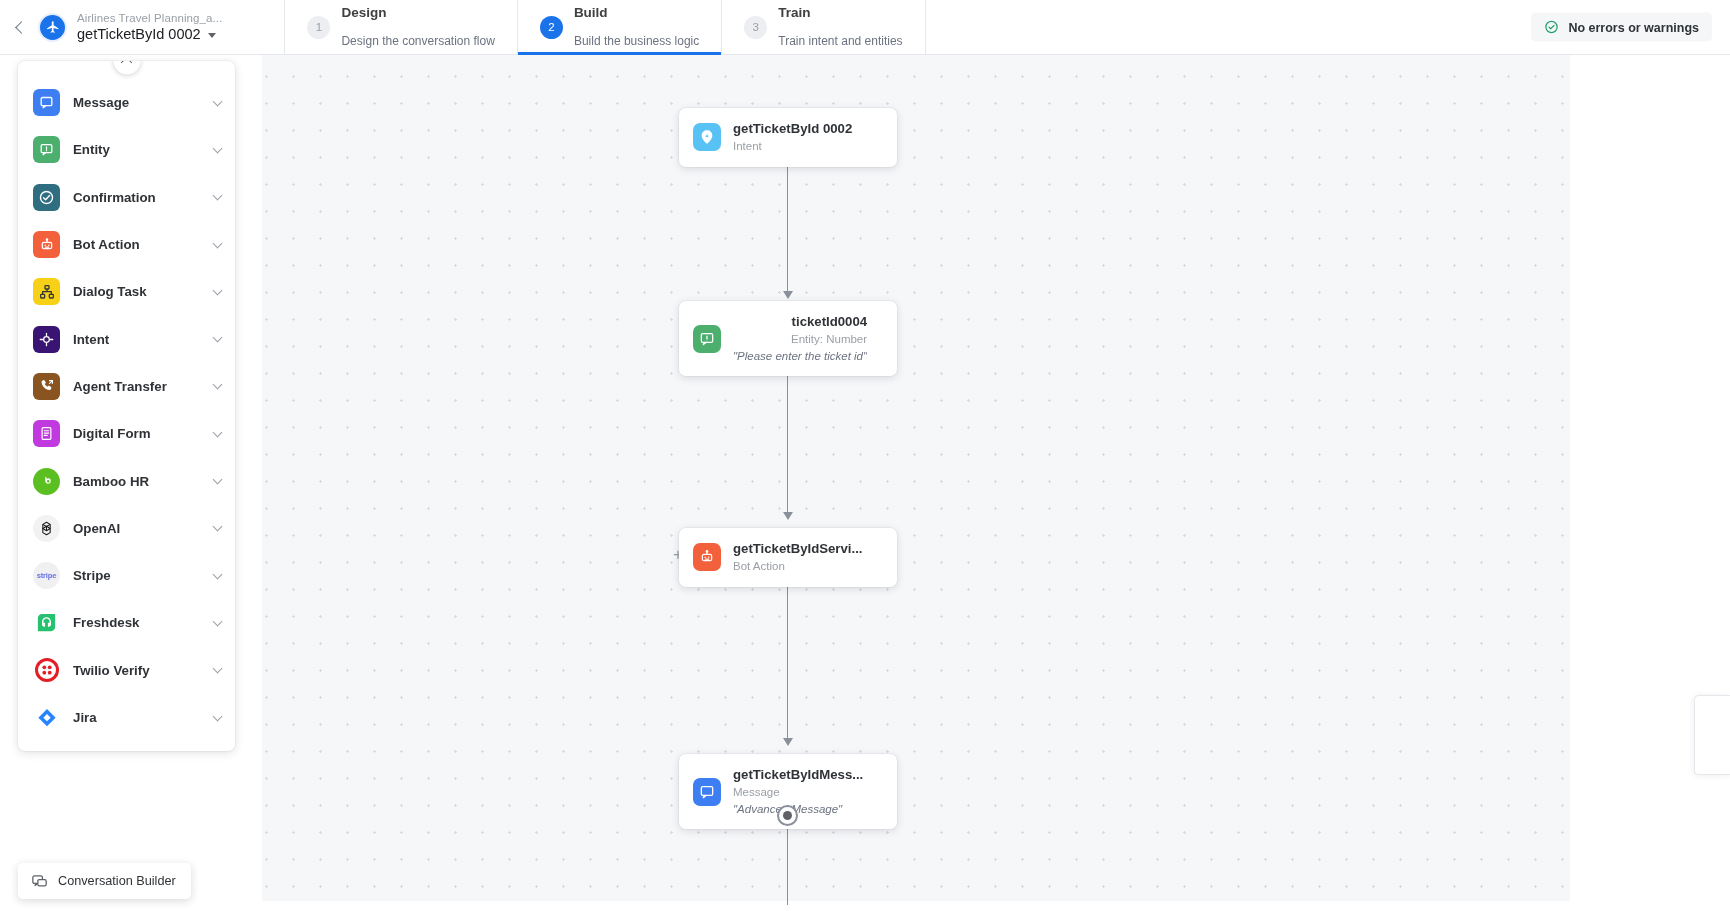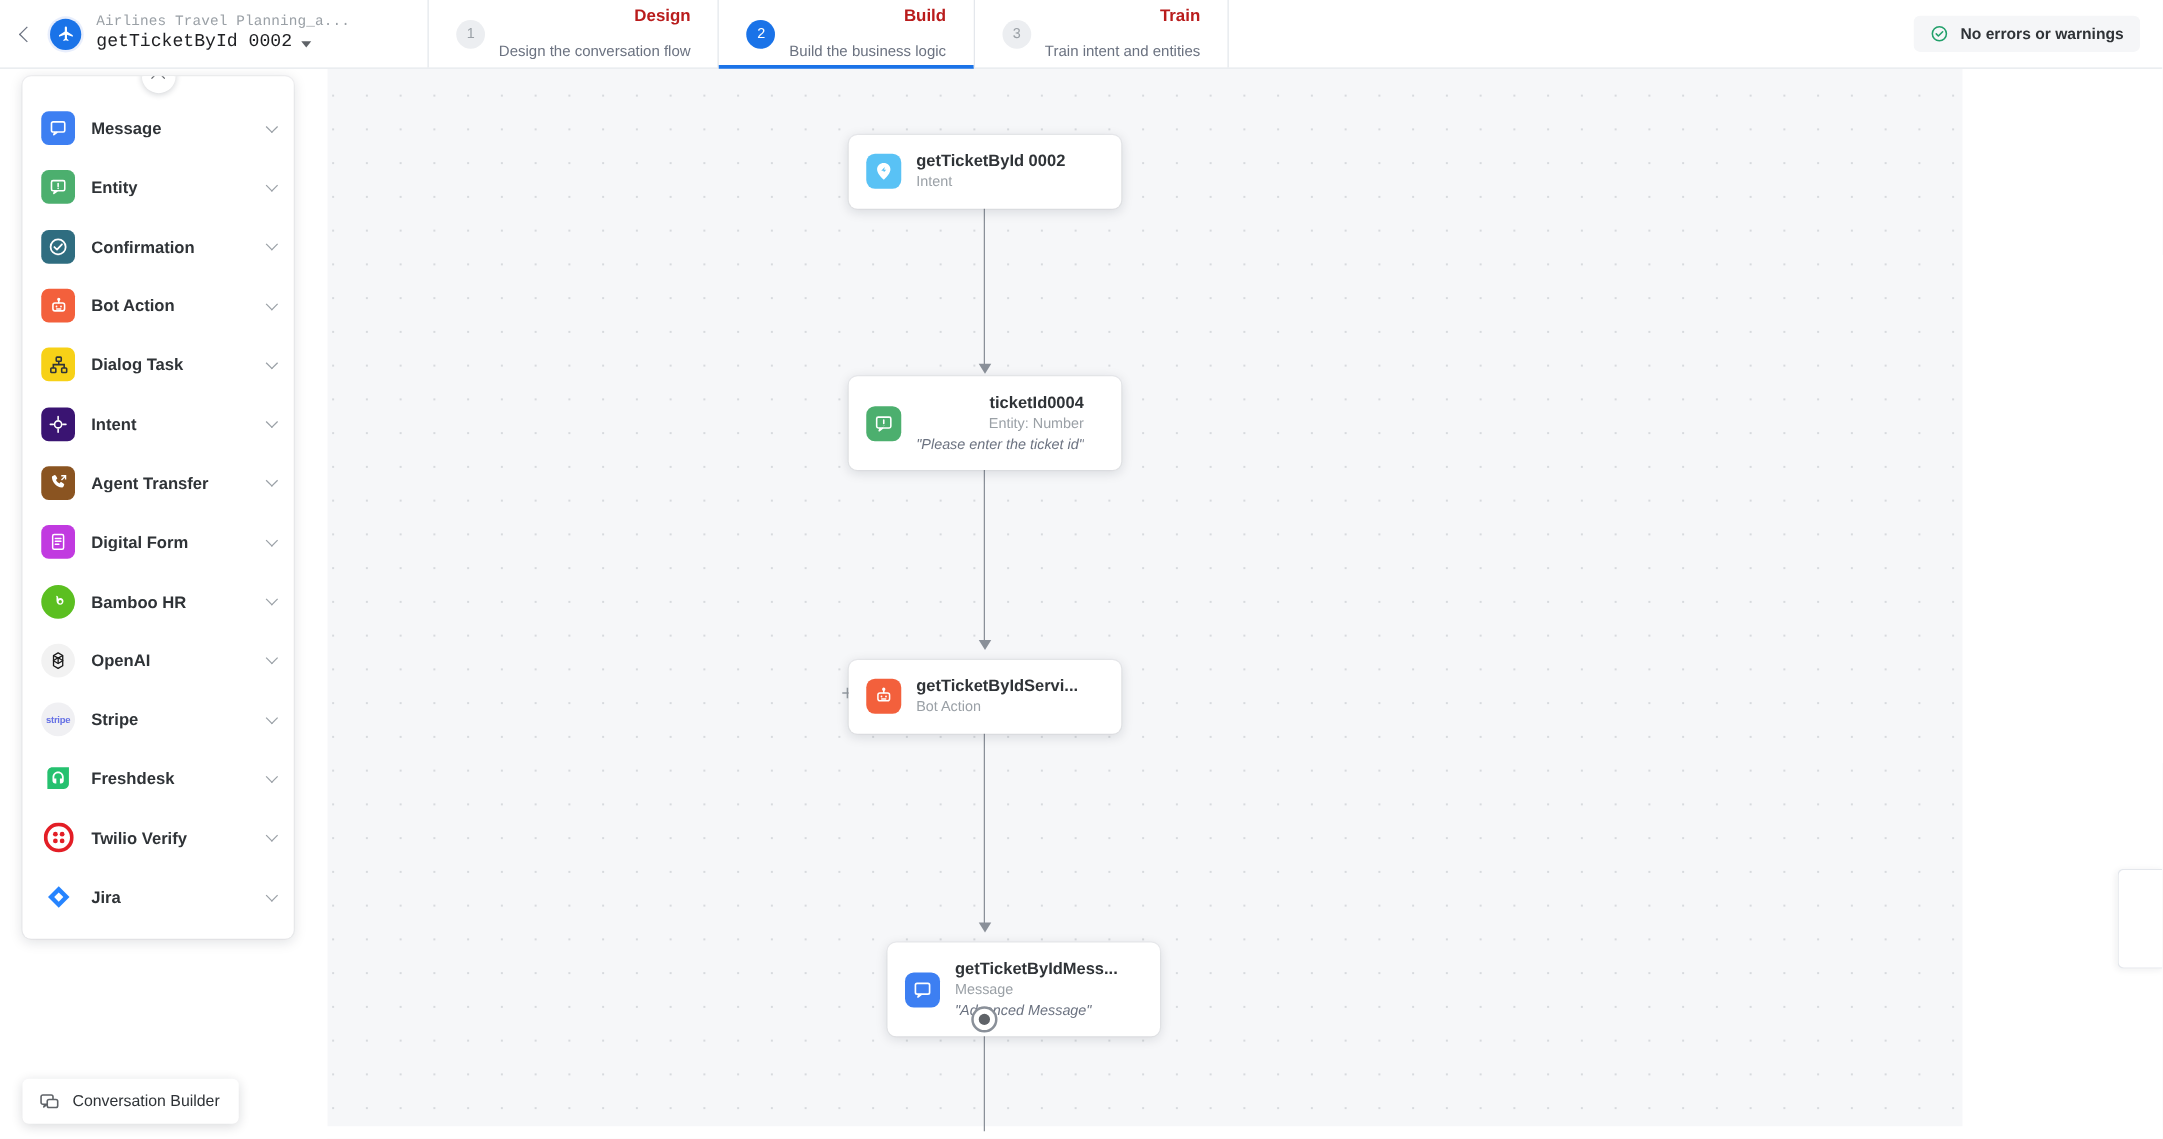--- a/index.html
+++ b/index.html
@@ -23,21 +23,21 @@
   }
   .back-chev {
     width: 9px; height: 9px; border-left: 1.6px solid #6b7280; border-bottom: 1.6px solid #6b7280;
     transform: rotate(45deg); margin-left: 3px;
   }
   .bot-logo {
     width: 25px; height: 25px; border-radius: 50%;
     background: #1a73e8; display:flex; align-items:center; justify-content:center;
     align-self: center; margin-right: 12px; box-shadow: 0 0 0 2px #e8eefc;
   }
-  .title-block { align-self: center; line-height: 1.25; font-family: Liberation Mono, monospace; }
+  .title-block { align-self: center; line-height: 1.25; }
   .bot-name {
     font-size: 11.5px; color: #9aa0a6; letter-spacing: .1px;
   }
   .task-name {
     font-size: 14.5px; color: #202124; font-weight: 500; display: flex; align-items: center; gap: 7px;
   }
   .caret-down {
     width: 0; height: 0; border-left: 4.5px solid transparent; border-right: 4.5px solid transparent;
     border-top: 5px solid #5f6368; margin-top: 2px;
   }
@@ -50,21 +50,21 @@
   }
   .step:last-child { border-right: 1px solid #e4e7ec; }
   .step-num {
     width: 23px; height: 23px; border-radius: 50%;
     background: #eceef1; color: #9aa0a6;
     font-size: 11.5px; display: flex; align-items: center; justify-content: center;
     flex: 0 0 auto; font-weight: 500;
   }
   .step.active .step-num { background: #1a73e8; color: #fff; }
   .step-text { line-height: 1.3; }
-  .step-title { font-size: 13.5px; font-weight: bold; color: #b91c1c; text-align: right; }
+  .step-title { font-size: 13.5px; font-weight: bold; color: #404040; }
   .step-sub { font-size: 12px; color: #6b7280; margin-top: 12px; }
   .step.active::after {
     content: ""; position: absolute; left: 0; right: 0; bottom: -1px; height: 3px; background: #1a73e8;
   }
 
   .status-pill {
     position: absolute; right: 18px; top: 50%; transform: translateY(-50%);
     display: flex; align-items: center; gap: 9px;
     background: #f5f6f8; border-radius: 5px; padding: 7px 13px;
   }
@@ -294,21 +294,21 @@
             <path d="M12 4.3v3.5" stroke-linecap="round"></path>
               <circle cx="12" cy="3.6" r="1.1"></circle>
           </svg>
         </div>
         <div class="node-text">
           <div class="node-title">getTicketByIdServi...</div>
           <div class="node-sub">Bot Action</div>
         </div>
       </div>
 
-      <div class="node" style="top:699px; left:710px;">
+      <div class="node" style="top:699px; left:679px;">
         <div class="node-icon" style="background:#3d7ff2;">
           <svg width="16" height="16" viewBox="0 0 24 24" fill="none" stroke="#ffffff" stroke-width="2">
             <rect x="3.5" y="4" width="17" height="13" rx="2"></rect>
               <path d="M8 17l-1.5 3.4L11 17" stroke-linejoin="round"></path>
           </svg>
         </div>
         <div class="node-text">
           <div class="node-title">getTicketByIdMess...</div>
           <div class="node-sub">Message</div>
           <div class="node-quote">"Advanced Message"</div>

